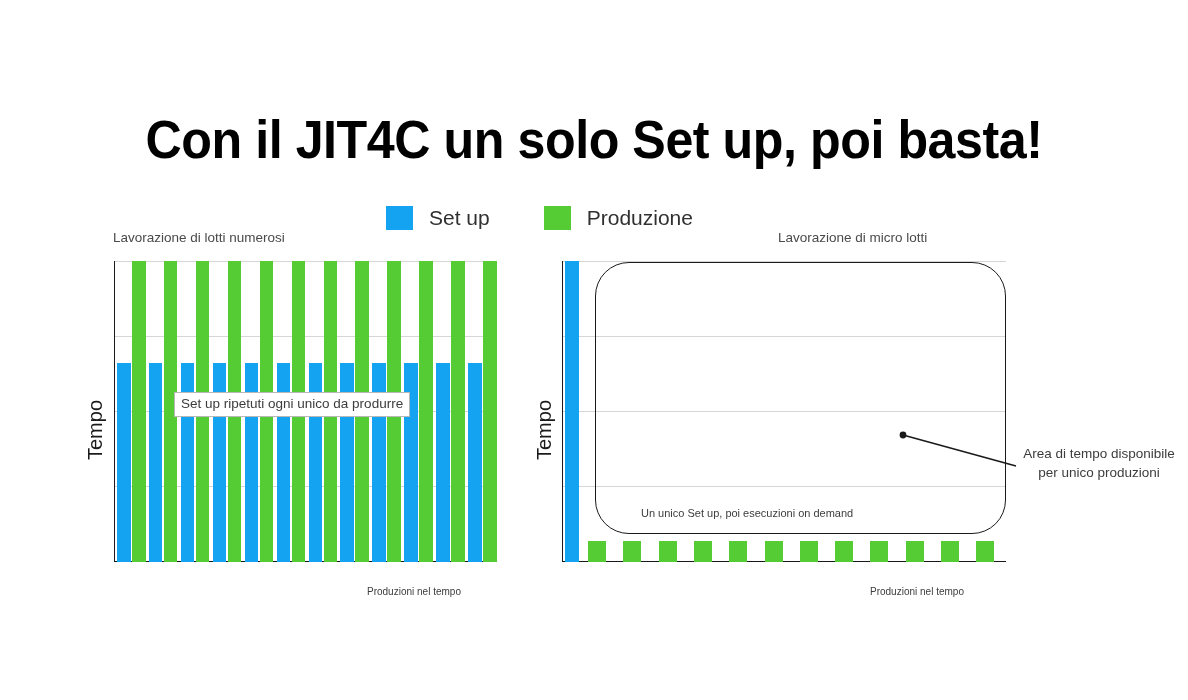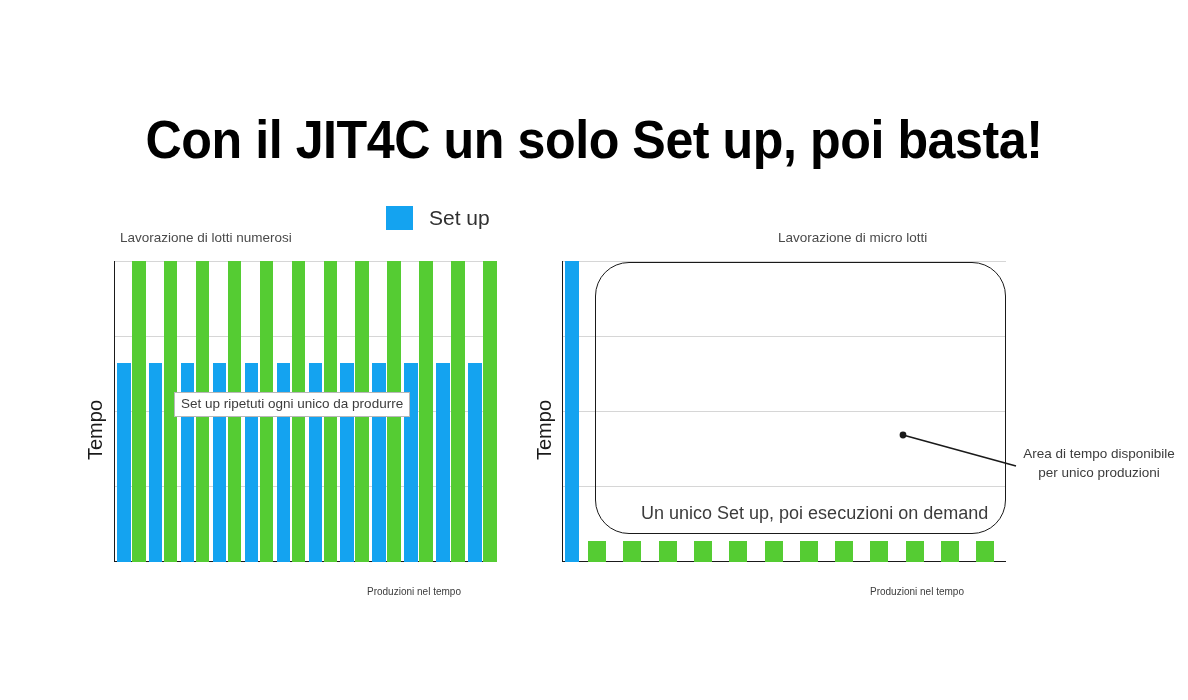--- a/index.html
+++ b/index.html
@@ -118,21 +118,21 @@
     background: #ffffff;
     border: 1px solid #b8b8b8;
     font-size: 13.5px;
     color: #3c3c3c;
     padding: 3px 6px 4px 6px;
     white-space: nowrap;
     line-height: 16px;
   }
   .anno-plain {
     position: absolute;
-    font-size: 18px;
+    font-size: 11px;
     color: #3c3c3c;
     white-space: nowrap;
     line-height: 16px;
   }
   #rounded-region {
     position: absolute;
     border: 1.6px solid #1a1a1a;
     border-radius: 34px;
     background: transparent;
     box-sizing: border-box;
@@ -153,25 +153,29 @@
 </head>
 <body>
 
 <div id="slide-title">Con il JIT4C un solo Set up, poi basta!</div>
 
 <div id="legend">
   <div class="legend-item">
     <span class="legend-swatch" style="background:#14A3F0"></span>
     <span class="legend-label">Set up</span>
   </div>
+  <div class="legend-item">
+    <span class="legend-swatch" style="background:#55CC33"></span>
+    <span class="legend-label">Produzione</span>
+  </div>
 </div>
 
 <div class="panel">
 
-  <div class="panel-caption" style="left:120px; top:230px;">Lavorazione di lotti numerosi</div>
+  <div class="panel-caption" style="left:113px; top:230px;">Lavorazione di lotti numerosi</div>
 
   <div class="axis-ylabel" style="left:84px; top:460px;">Tempo</div>
 
   <div class="plot" id="left-plot" style="left:114px; top:261px; width:383px; height:301px;">
     <div class="gridline" style="top:0px;   width:383px;"></div>
     <div class="gridline" style="top:75px;  width:383px;"></div>
     <div class="gridline" style="top:150px; width:383px;"></div>
     <div class="gridline" style="top:225px; width:383px;"></div>
     <div class="axis-line-x" style="bottom:0px; left:0px; width:383px;"></div>
     <div class="axis-line-y" style="top:0px; left:0px; height:301px;"></div>

